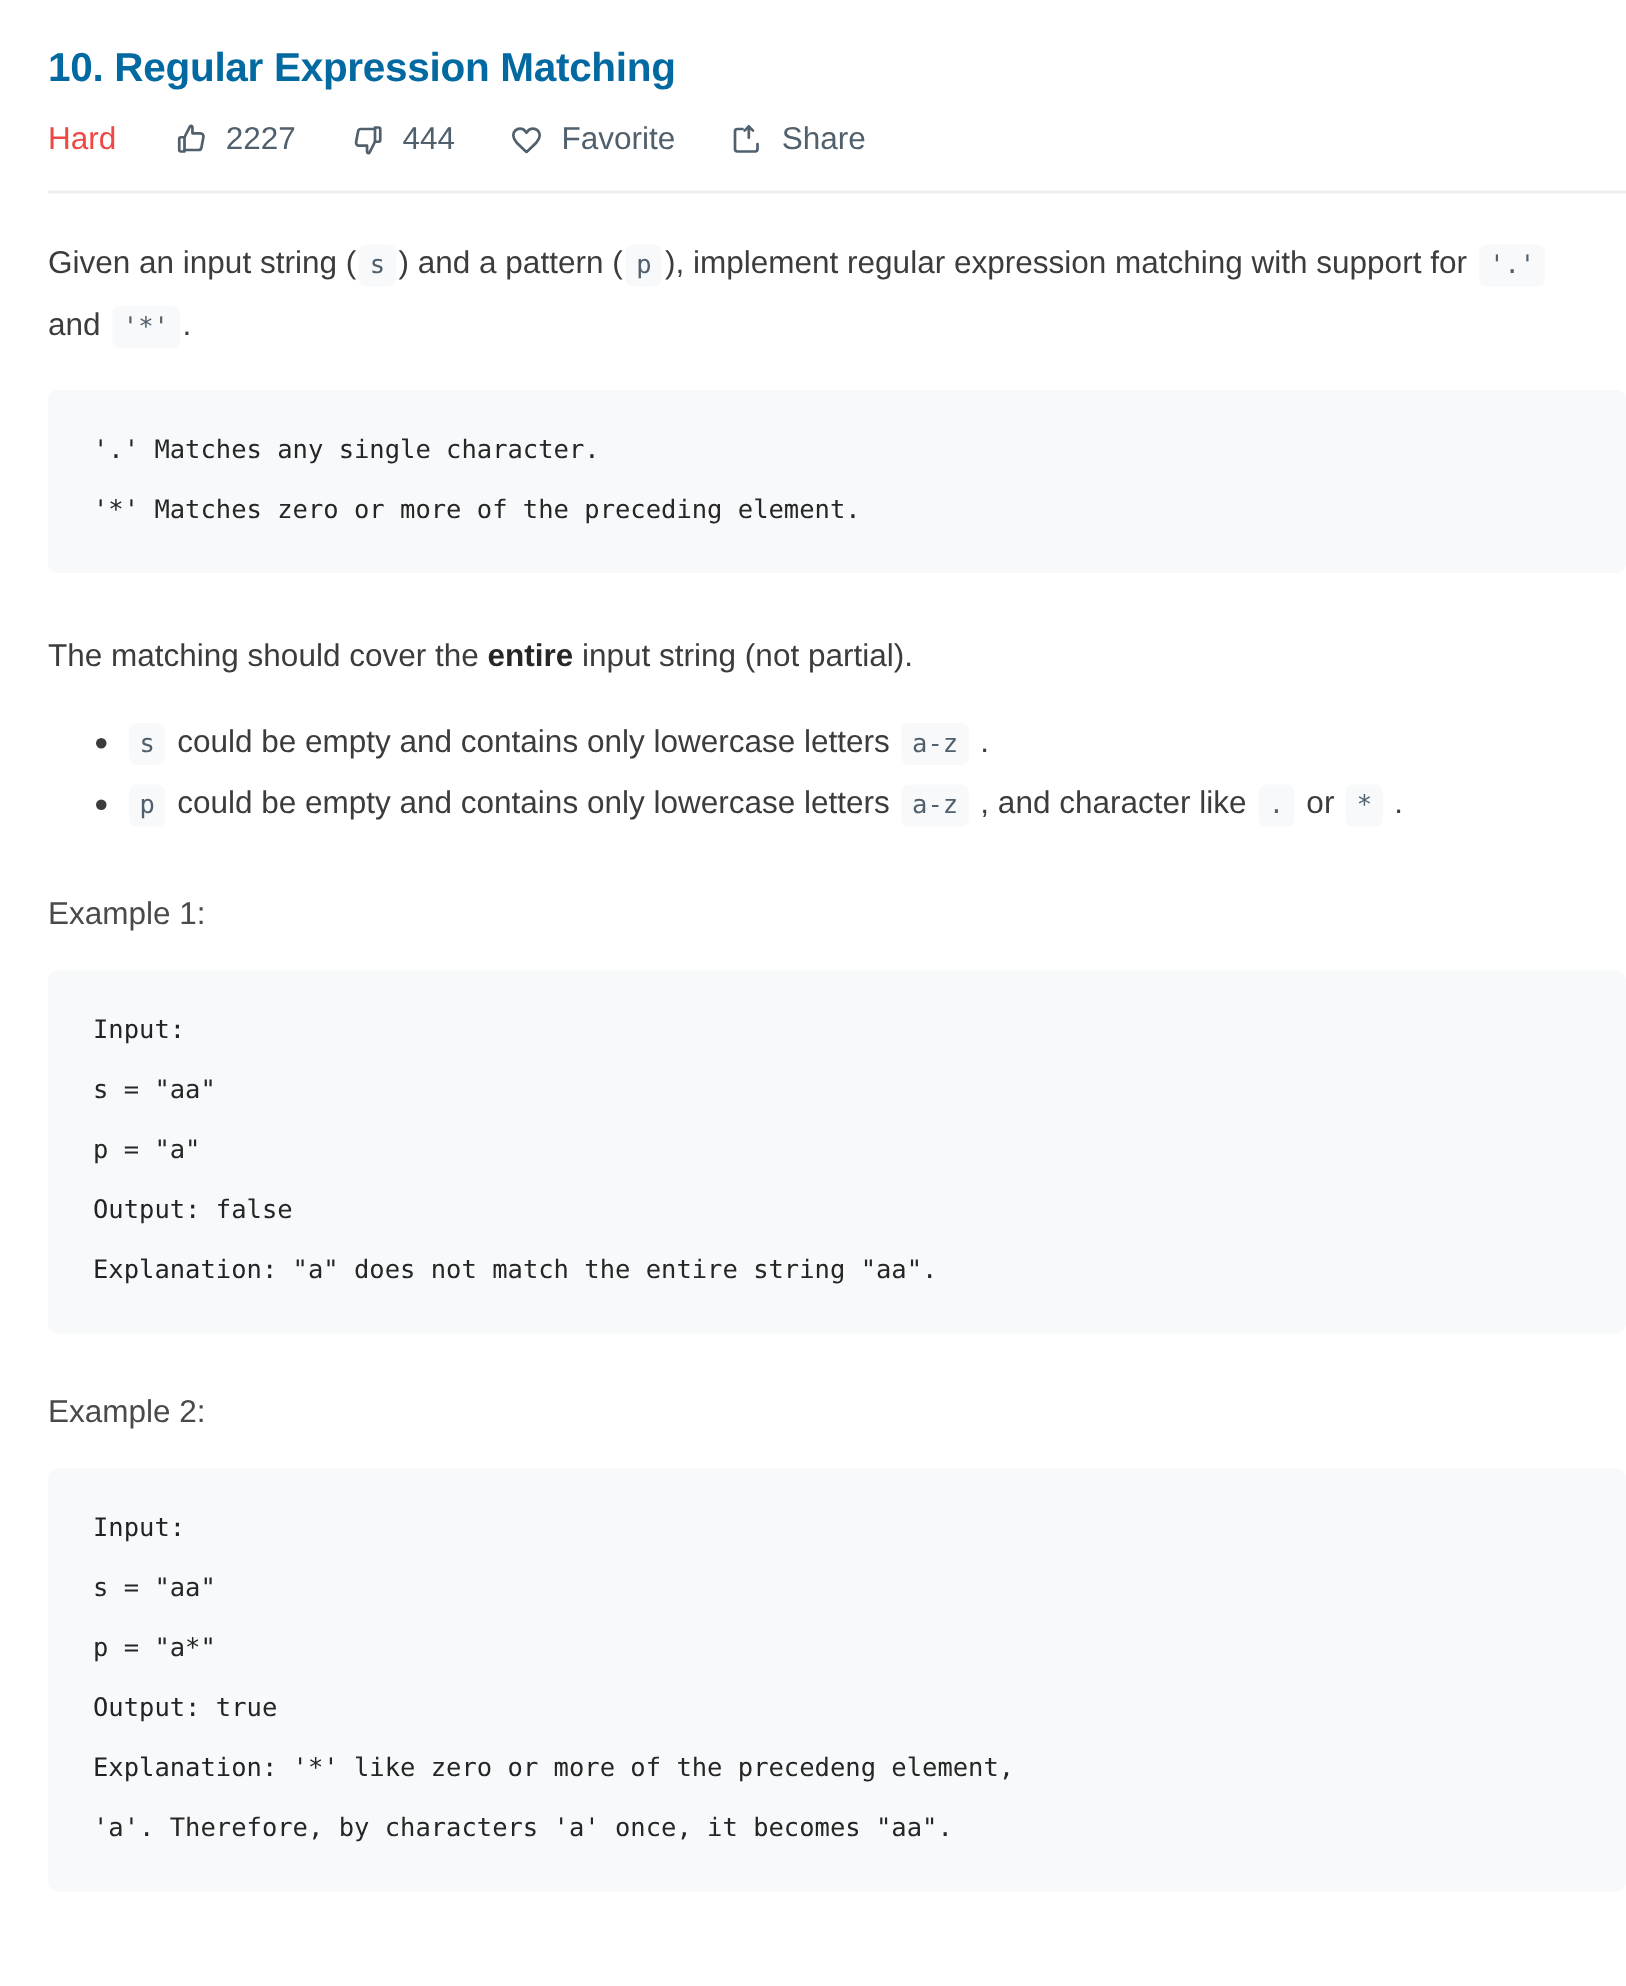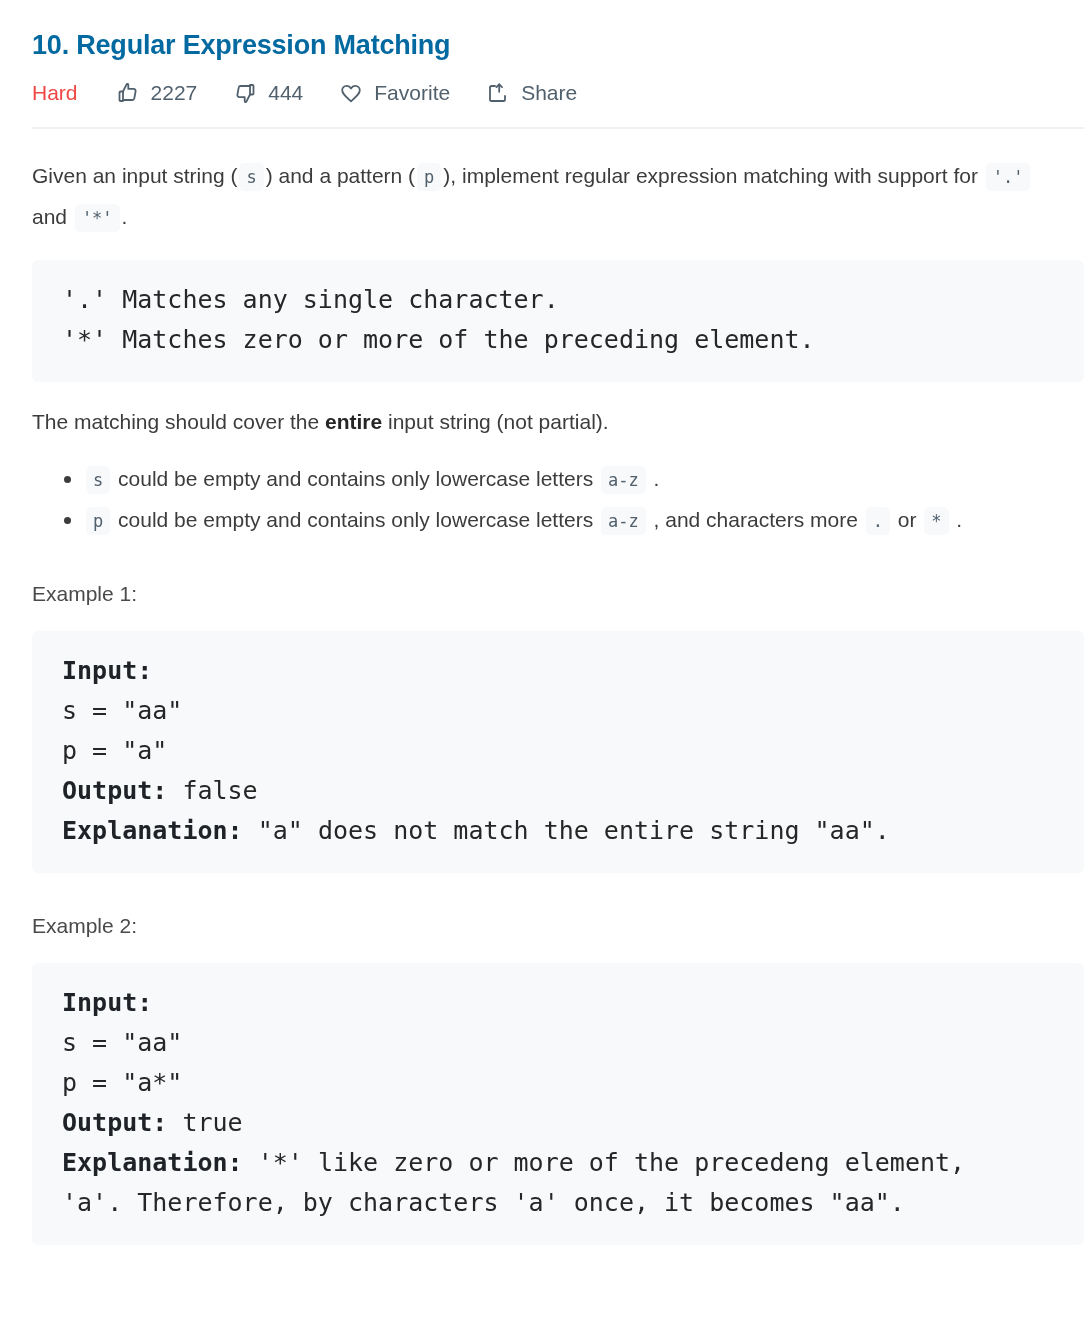--- a/index.html
+++ b/index.html
@@ -68,21 +68,21 @@
   }
   
   .content { padding: 0 0 0 32px; width: 924px; }
   p.para {
     font-size: 21px;
     line-height: 39px;
     color: #3c3c3c;
     margin: 27px 0 0 0;
     width: 1028px;
   }
-  p.para.tight { margin-top: 20px; }
+  p.para.tight { margin-top: 36px; }
   .bold { font-weight: bold; color: #262626; }
   .note-head {
     font-size: 21px;
     line-height: 30px;
     font-weight: bold;
     color: #262626;
     margin: 36px 0 0 0;
   }
   
   code.chip {
@@ -96,28 +96,28 @@
     white-space: pre;
   }
   
   pre.codeblock {
     background: #f7f9fa;
     border-radius: 6px;
     margin: 22px 0 0 0;
     padding: 20px 24px 22px 30px;
     width: 1052px;
     font-family: "DejaVu Sans Mono", monospace;
-    font-size: 25px;
+    font-size: 17px;
     line-height: 40px;
     color: #262626;
     white-space: pre-wrap;
     word-break: normal;
     overflow: hidden;
   }
-  pre.codeblock .kw { font-weight: bold; color: #1f2328; }
+  pre.codeblock .kw { font-weight: normal; color: #1f2328; }
   
   ul.notes {
     margin: 18px 0 0 0;
     padding: 0 0 0 52px;
     list-style: none;
     width: 1032px;
   }
   ul.notes li {
     font-size: 21px;
     line-height: 39px;
@@ -206,21 +206,21 @@
     <p class="para"><span>Given an input string (</span><code class="chip">s</code><span>) and a pattern (</span><code class="chip">p</code><span>), implement regular expression matching with support for </span><code class="chip">'.'</code><span> and </span><code class="chip">'*'</code><span>.</span></p>
 
     <pre class="codeblock">'.' Matches any single character.
 '*' Matches zero or more of the preceding element.</pre>
 
     <p class="para tight"><span>The matching should cover the </span><span class="bold">entire</span><span> input string (not partial).</span></p>
 
 
     <ul class="notes">
       <li><code class="chip">s</code><span> could be empty and contains only lowercase letters </span><code class="chip">a-z</code><span> .</span></li>
-      <li><code class="chip">p</code><span> could be empty and contains only lowercase letters </span><code class="chip">a-z</code><span> , and characters more </span><code class="chip">.</code><span> or </span><code class="chip">*</code><span> .</span></li>
+      <li><code class="chip">p</code><span> could be empty and contains only lowercase letters </span><code class="chip">a-z</code><span> , and character like </span><code class="chip">.</code><span> or </span><code class="chip">*</code><span> .</span></li>
     </ul>
 
     <div class="example-head">Example 1:</div>
     <pre class="codeblock"><span class="kw">Input:</span>
 <span>s = "aa"</span>
 <span>p = "a"</span>
 <span class="kw">Output:</span><span> false</span>
 <span class="kw">Explanation:</span><span> "a" does not match the entire string "aa".</span></pre>
 
     <div class="example-head">Example 2:</div>

